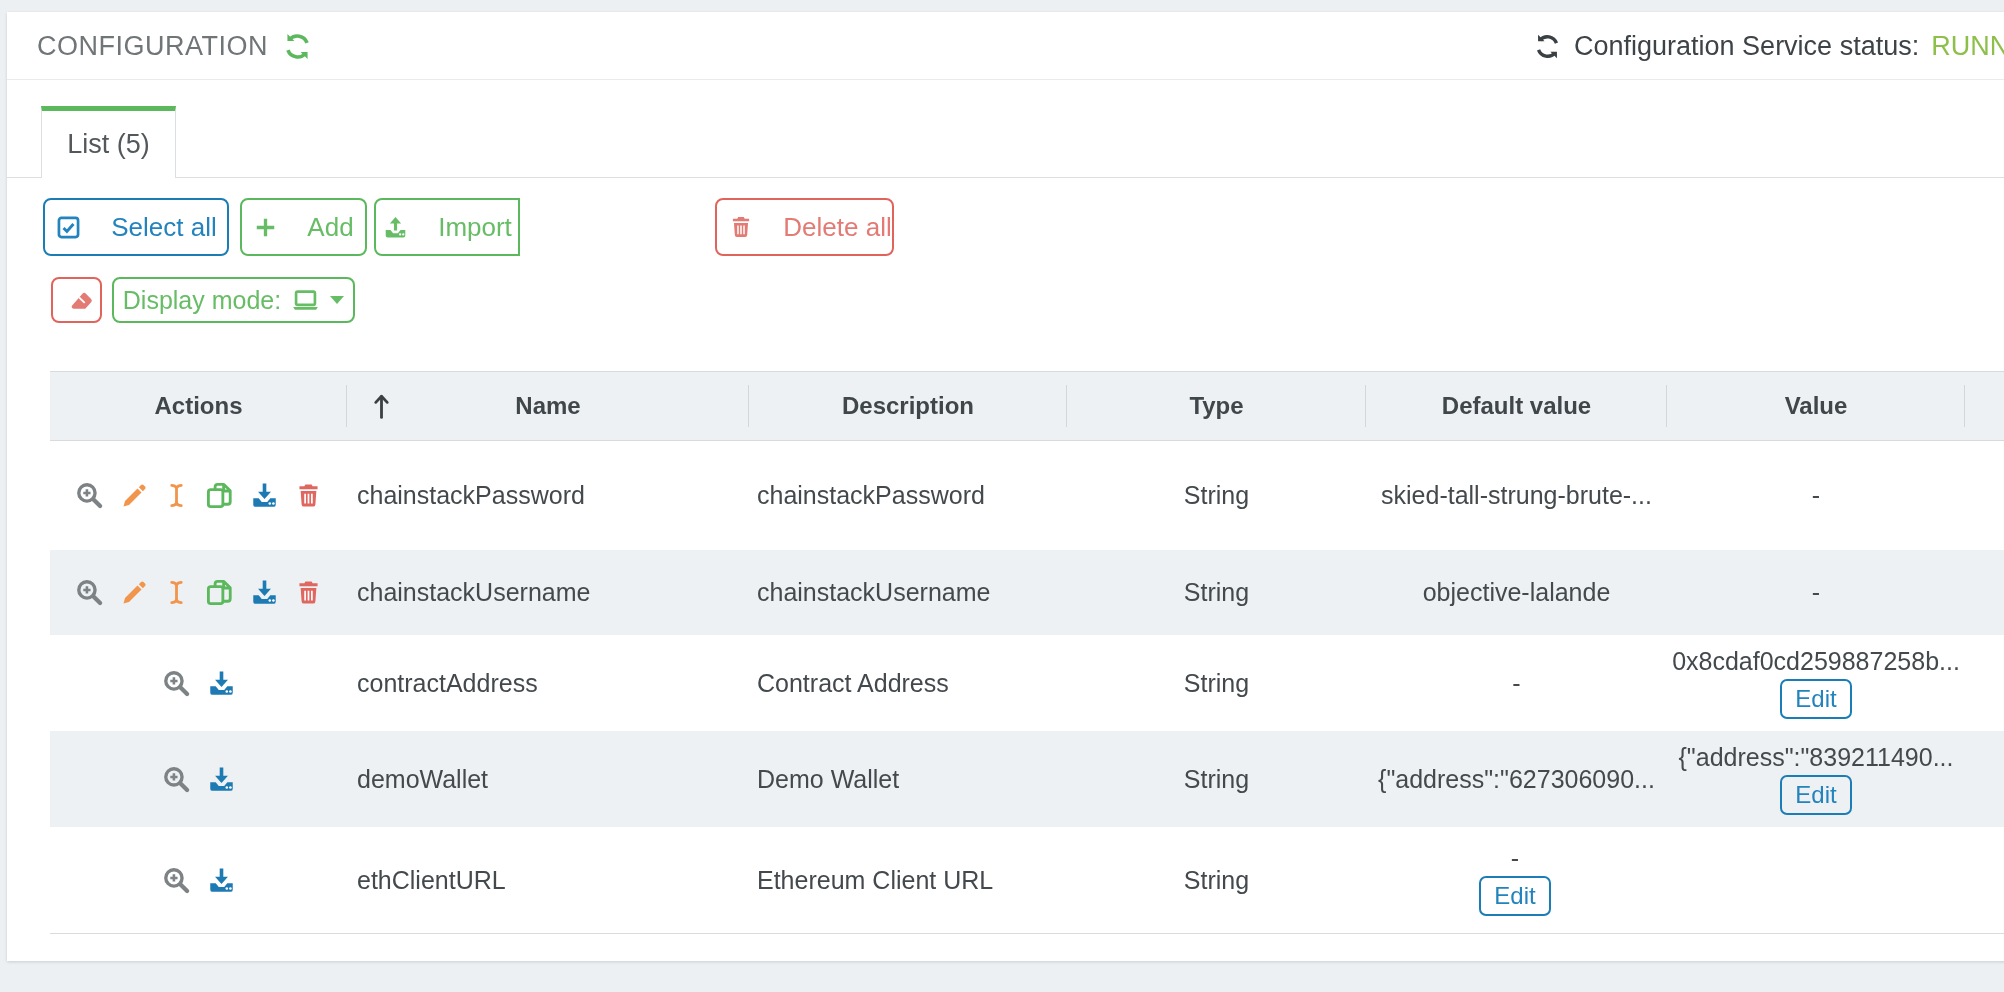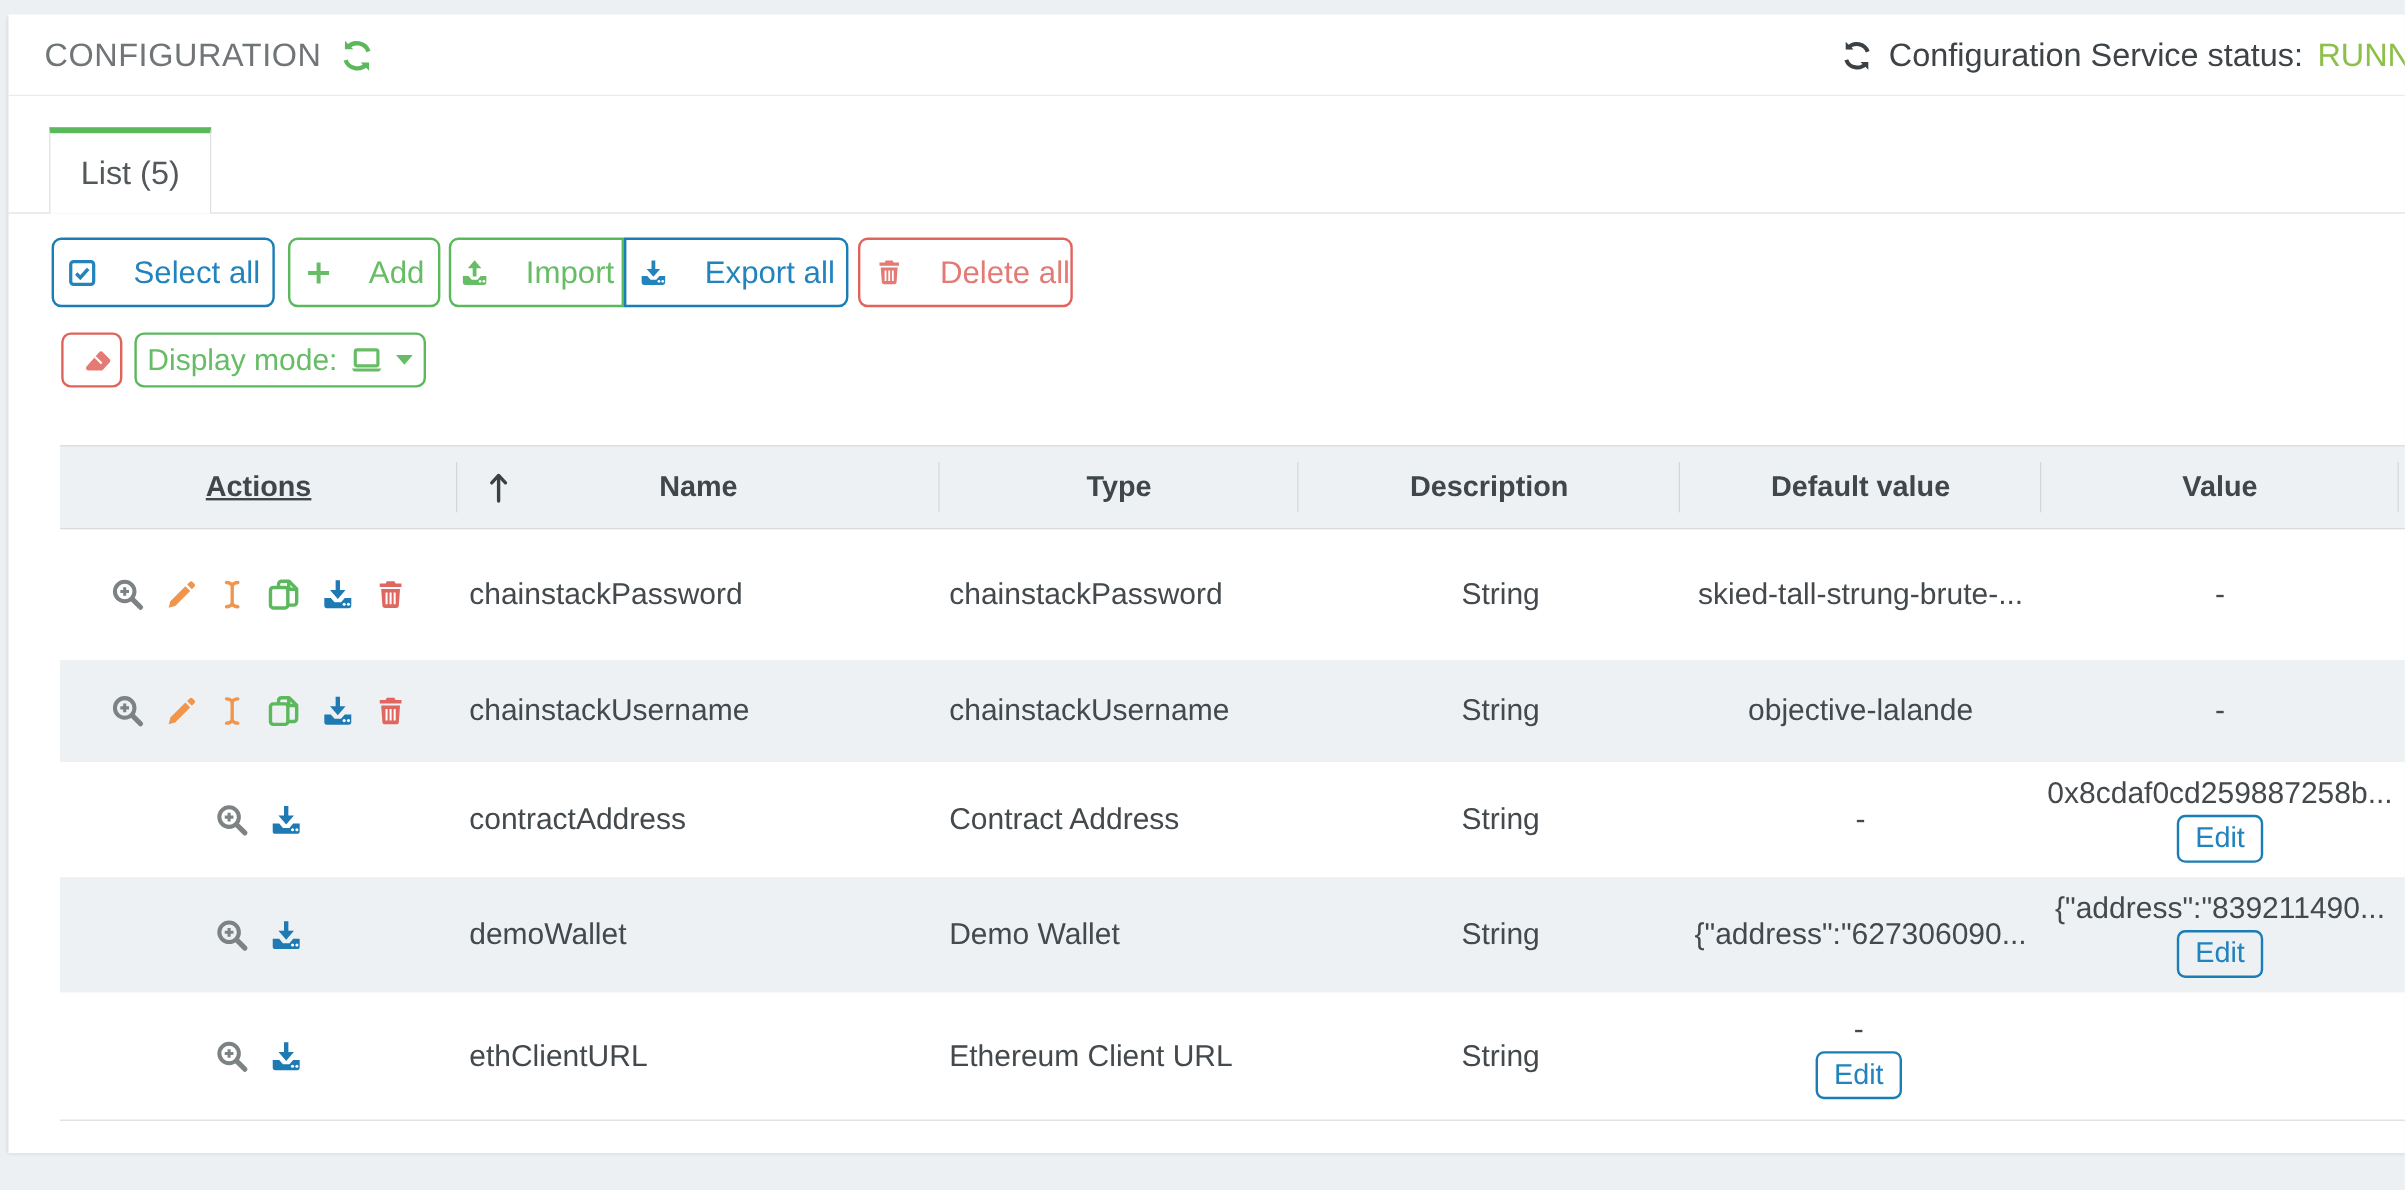--- a/index.html
+++ b/index.html
@@ -60,21 +60,21 @@
   .thead {
     display:flex; height:70px; background:#eef1f3;
     border-top:1px solid #d8dbde; border-bottom:1px solid #d8dbde;
     font-size:24px; font-weight:bold; color:#40474a;
   }
   .th { position:relative; display:flex; align-items:center; justify-content:center; }
   .th::after {
     content:""; position:absolute; right:0; top:13px; bottom:13px; width:1px; background:#d3d7da;
   }
   .sort-arrow { position:absolute; left:22px; top:50%; transform:translateY(-50%); }
-  .c-actions { width:331px;text-decoration:underline; } .c-name { width:402px; } .c-desc { width:318px; }
+  .c-actions { width:297px; } .c-name { width:402px; } .c-desc { width:318px; }
   .c-type { width:299px; } .c-default { width:301px; } .c-value { width:298px; }
   .c-extra { flex:1; }
   .trow { display:flex; align-items:stretch; font-size:25px; color:#43494c; }
   .trow.striped { background:#eef1f3; }
   .tbody { border-bottom:1px solid #d9dcdf; }
   .cell { display:flex; align-items:center; justify-content:center; }
   .cell.c-name { justify-content:flex-start; padding-left:10px; }
   .cell.c-desc { justify-content:flex-start; padding-left:8px; }
   .cell.c-actions { gap:14px; }
   .cell.c-value { flex-direction:column; gap:3px; padding:8px 0; }
@@ -141,31 +141,20 @@
     <span class="ic">
       <svg width="27" height="27" viewBox="0 0 24 24" fill="currentColor">
         <path d="M12 2.6l5 5.8h-3.6v6.2h-2.8V8.4H7z"></path>
         <path d="M3.3 14.2h4.2l2.4 2.8h4.2l2.4-2.8h4.2v4.9a1.7 1.7 0 0 1-1.7 1.7H5a1.7 1.7 0 0 1-1.7-1.7z"></path>
         <circle cx="16.1" cy="18.2" r="1" fill="#fff"></circle>
           <circle cx="18.9" cy="18.2" r="1" fill="#fff"></circle>
       </svg>
     </span>
     <span>Import</span>
   </div>
-  <div class="btn btn-blue btn-export">
-    <span class="ic">
-      <svg width="27" height="27" viewBox="0 0 24 24" fill="currentColor">
-        <path d="M10.6 2.8h2.8v6.2H17l-5 5.8-5-5.8h3.6z"></path>
-        <path d="M3.3 14.2h4.2l2.4 2.8h4.2l2.4-2.8h4.2v4.9a1.7 1.7 0 0 1-1.7 1.7H5a1.7 1.7 0 0 1-1.7-1.7z"></path>
-        <circle cx="16.1" cy="18.2" r="1" fill="#fff"></circle>
-          <circle cx="18.9" cy="18.2" r="1" fill="#fff"></circle>
-      </svg>
-    </span>
-    <span>Export all</span>
-  </div>
   <div class="btn btn-red btn-delete">
     <span class="ic">
       <svg width="26" height="26" viewBox="0 0 24 24" fill="currentColor">
         <path d="M9.4 2.8h5.2l.8 1.6h4.1v2.4H4.5V4.4h4.1z"></path>
         <path d="M5.5 8.2h13l-.8 11.2a1.9 1.9 0 0 1-1.9 1.8H8.2a1.9 1.9 0 0 1-1.9-1.8z"></path>
         <path d="M9.2 10.6v8M12 10.6v8M14.8 10.6v8" stroke="#fff" stroke-width="1.4" fill="none"></path>
       </svg>
     </span>
     <span>Delete all</span>
   </div>
@@ -200,25 +189,25 @@
       </div>
       <div class="th c-name">
         <span class="ic ic-dark sort-arrow">
           <svg width="25" height="30" viewBox="0 0 24 28" fill="none" stroke="currentColor" stroke-width="2.7" stroke-linecap="round" stroke-linejoin="round">
             <path d="M12 25V5"></path>
               <path d="M6.5 10.5L12 4.6l5.5 5.9"></path>
           </svg>
         </span>
         <span>Name</span>
       </div>
+      <div class="th c-desc">
+        <span>Description</span>
+      </div>
       <div class="th c-type">
         <span>Type</span>
-      </div>
-      <div class="th c-desc">
-        <span>Description</span>
       </div>
       <div class="th c-default">
         <span>Default value</span>
       </div>
       <div class="th c-value">
         <span>Value</span>
       </div>
       <div class="th c-extra"></div>
     </div>
     <div class="tbody">

